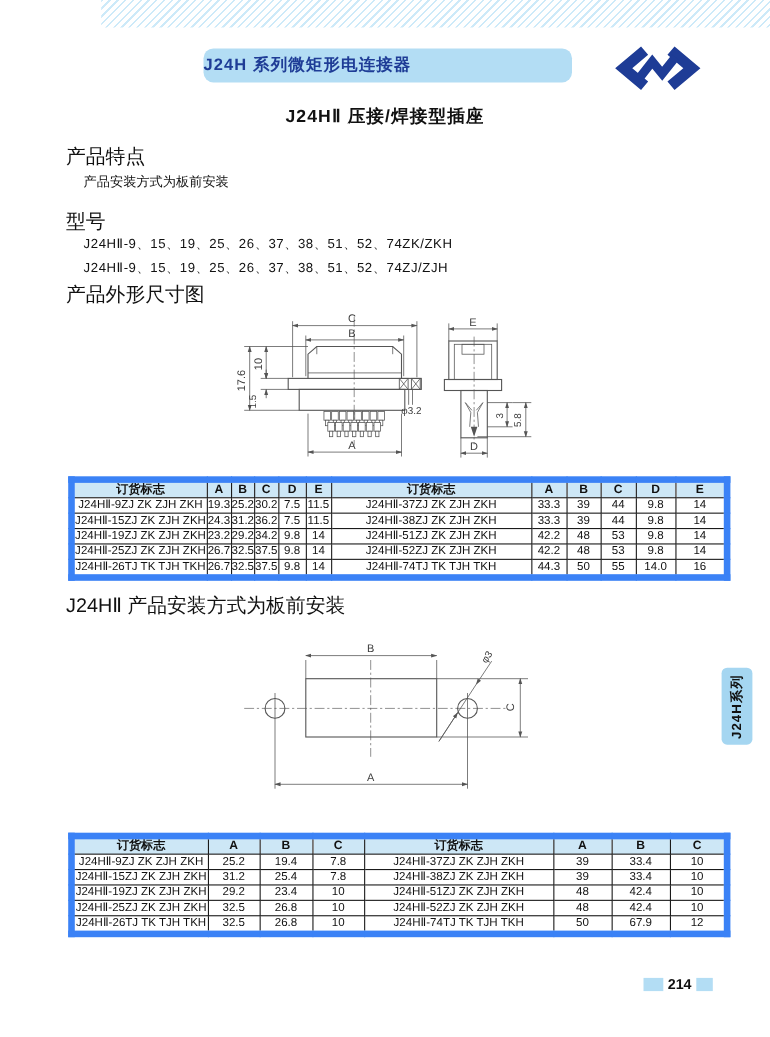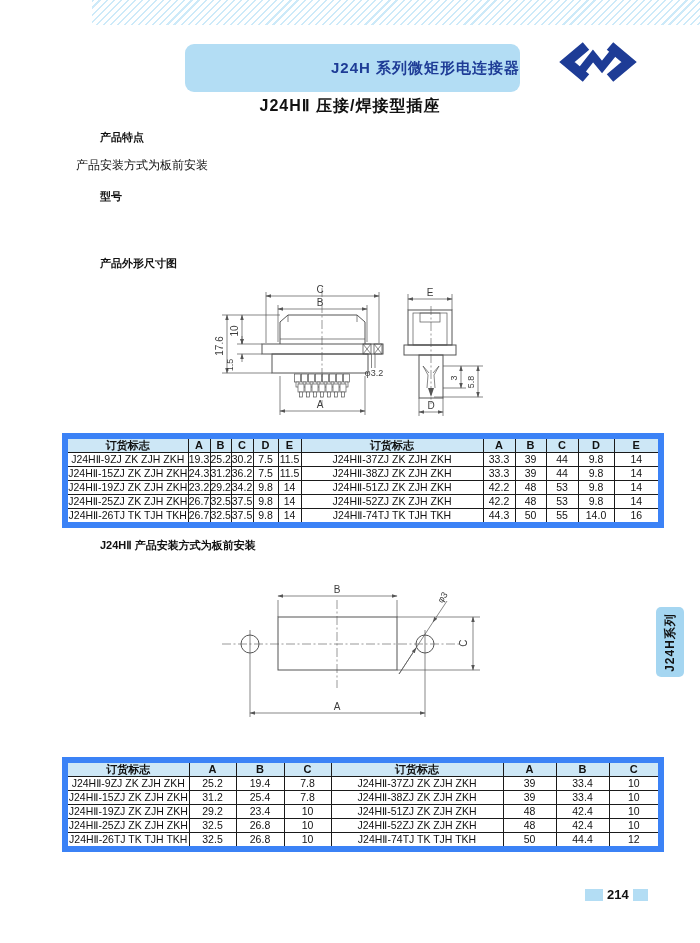--- a/index.html
+++ b/index.html
@@ -6,26 +6,26 @@
     --accent:#b3ddf4; --table_header:#cde7f6; --brand:#1e3c96; --ink:#111111; --line:#555555;
   }
   html,body{margin:0;padding:0;background:#fff;}
   .page{position:relative;width:700px;height:943px;background:#ffffff;
         font-family:"Liberation Sans",sans-serif;color:var(--ink);overflow:hidden;}
   .abs{position:absolute;}
   
   .hatch{left:0;top:47;width:700px;height:25px;
          background:repeating-linear-gradient(135deg,#cdeaf9 0px,#cdeaf9 1.5px,#ffffff 1.5px,#ffffff 5px);}
   .logo-patch{left:551;top:45;width:92px;height:29px;background:#ffffff;}
-  .banner-box{left:185px;top:44px;width:335px;height:48px;background:var(--accent);border-radius:9px;
-              display:flex;align-items:center;justify-content:flex-end;}
+  .banner-box{left:185px;top:44px;width:335px;height:31px;background:var(--accent);border-radius:9px;
+              display:flex;align-items:center;justify-content:flex-start;}
   .banner-box span{font-size:15px;font-weight:bold;color:var(--brand);letter-spacing:1px;}
   .logo{left:556px;top:39px;}
   .doc-title{left:0;top:96px;width:700px;text-align:center;font-size:16px;font-weight:bold;letter-spacing:1px;}
-  .h1{font-size:11px;font-weight:bold;margin-left:40px;}
+  .h1{font-size:18px;font-weight:normal;}
   .body-txt{font-size:12px;}
   .model-line{font-size:12px;letter-spacing:.5px;}
   
   table.dim{position:absolute;left:62px;border-collapse:collapse;table-layout:fixed;width:596px;
             border:6px solid #3b82f6;background:#fff;}
   table.dim th,table.dim td{border:1px solid #1a1a1a;font-size:10.5px;text-align:center;
             padding:0;height:13px;line-height:13px;white-space:nowrap;overflow:hidden;}
   table.dim th{background:var(--table_header);font-weight:bold;font-size:11px;}
   #table1{top:433px;}
   #table2{top:757px;}
@@ -62,20 +62,22 @@
     <path d="M54,7 L73,23 L54,39" stroke="#1e3c96" stroke-width="10" fill="none"></path>
     <path d="M26,31 L37,17 L46,28 L58,13" stroke="#1e3c96" stroke-width="8" fill="none"></path>
   </svg>
 
   <div class="abs doc-title">J24HⅡ 压接/焊接型插座</div>
 
   <div class="abs h1" style="left:60px;top:130px;">产品特点</div>
   <div class="abs body-txt" style="left:76px;top:157px;">产品安装方式为板前安装</div>
 
   <div class="abs h1" style="left:60px;top:189px;">型号</div>
+  <div class="abs model-line" style="left:76px;top:213px;">J24HⅡ-9、15、19、25、26、37、38、51、52、74ZK/ZKH</div>
+  <div class="abs model-line" style="left:76px;top:235px;">J24HⅡ-9、15、19、25、26、37、38、51、52、74ZJ/ZJH</div>
 
   <div class="abs h1" style="left:60px;top:256px;">产品外形尺寸图</div>
 
   <svg class="abs draw" style="left:150px;top:272px;" width="380" height="160" viewBox="150 272 380 160">
     <defs>
       <marker id="ar1" viewBox="0 0 10 10" refX="9" refY="5" markerWidth="8" markerHeight="8" orient="auto-start-reverse">
         <path d="M0,1.8 L10,5 L0,8.2 z" fill="#555"></path>
       </marker>
     </defs>
 
@@ -414,21 +416,21 @@
           <td>42.4</td>
           <td>10</td>
         </tr>
         <tr>
           <td>J24HⅡ-26TJ TK TJH TKH</td>
           <td>32.5</td>
           <td>26.8</td>
           <td>10</td>
           <td>J24HⅡ-74TJ TK TJH TKH</td>
           <td>50</td>
-          <td>44.4</td>
+          <td>67.9</td>
           <td>12</td>
         </tr>
       </tbody>
     </table>
 
   <div class="abs side-tab">
     <span>J24H系列</span>
   </div>
 
   <div class="abs page-num">

